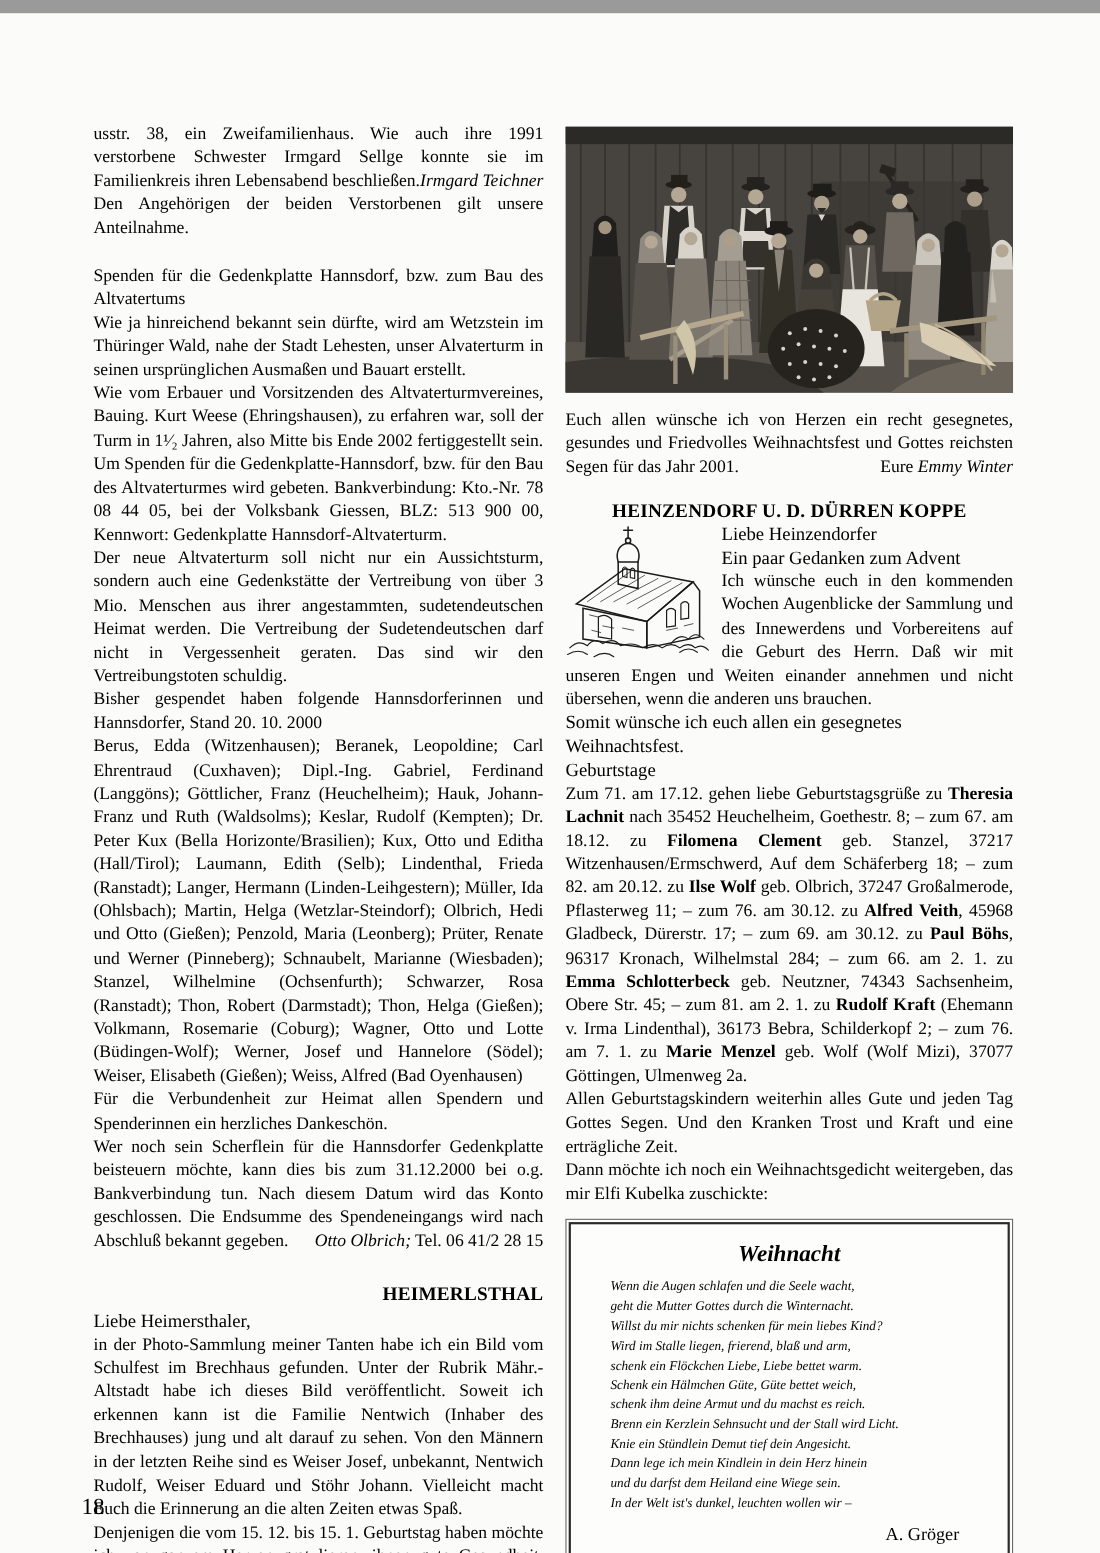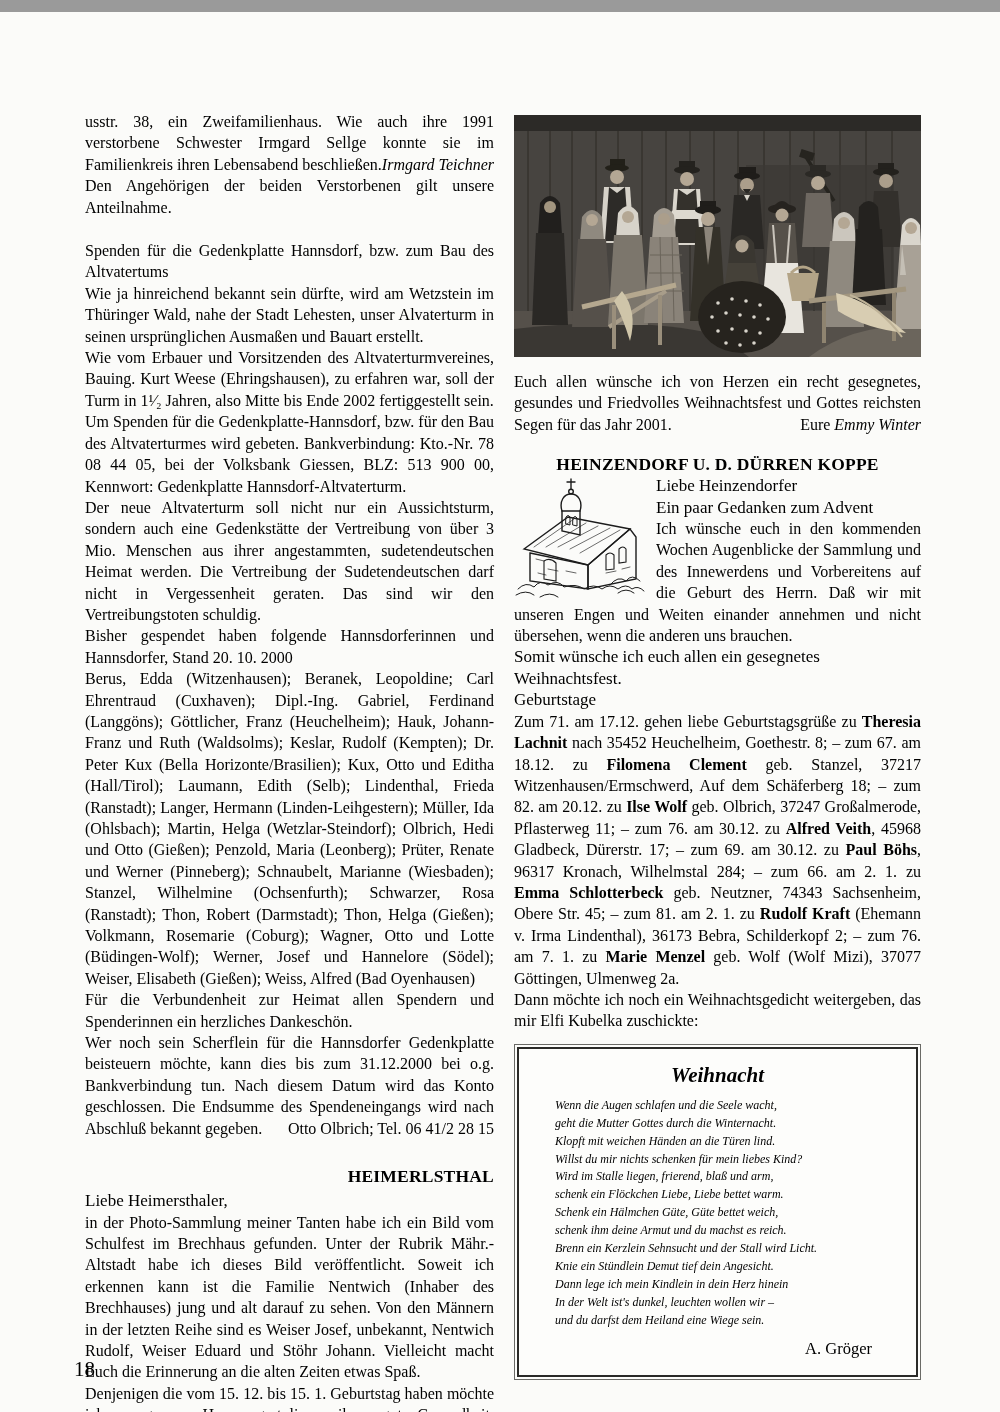--- a/index.html
+++ b/index.html
@@ -55,21 +55,21 @@
     <p class="para">Den Angehörigen der beiden Verstorbenen gilt unsere Anteilnahme.</p>
 
     <p class="para mt22">Spenden für die Gedenkplatte Hannsdorf, bzw. zum Bau des Altvatertums</p>
     <p class="para">Wie ja hinreichend bekannt sein dürfte, wird am Wetzstein im Thüringer Wald, nahe der Stadt Lehesten, unser Alvaterturm in seinen ursprünglichen Ausmaßen und Bauart erstellt.</p>
     <p class="para">Wie vom Erbauer und Vorsitzenden des Altvaterturmvereines, Bauing. Kurt Weese (Ehringshausen), zu erfahren war, soll der Turm in 1¹⁄₂ Jahren, also Mitte bis Ende 2002 fertiggestellt sein.</p>
     <p class="para">Um Spenden für die Gedenkplatte-Hannsdorf, bzw. für den Bau des Altvaterturmes wird gebeten. Bankverbindung: Kto.-Nr. 78 08 44 05, bei der Volksbank Giessen, BLZ: 513 900 00, Kennwort: Gedenkplatte Hannsdorf-Altvaterturm.</p>
     <p class="para">Der neue Altvaterturm soll nicht nur ein Aussichtsturm, sondern auch eine Gedenkstätte der Vertreibung von über 3 Mio. Menschen aus ihrer angestammten, sudetendeutschen Heimat werden. Die Vertreibung der Sudetendeutschen darf nicht in Vergessenheit geraten. Das sind wir den Vertreibungstoten schuldig.</p>
     <p class="para">Bisher gespendet haben folgende Hannsdorferinnen und Hannsdorfer, Stand 20. 10. 2000</p>
     <p class="para">Berus, Edda (Witzenhausen); Beranek, Leopoldine; Carl Ehrentraud (Cuxhaven); Dipl.-Ing. Gabriel, Ferdinand (Langgöns); Göttlicher, Franz (Heuchelheim); Hauk, Johann-Franz und Ruth (Waldsolms); Keslar, Rudolf (Kempten); Dr. Peter Kux (Bella Horizonte/Brasilien); Kux, Otto und Editha (Hall/Tirol); Laumann, Edith (Selb); Lindenthal, Frieda (Ranstadt); Langer, Hermann (Linden-Leihgestern); Müller, Ida (Ohlsbach); Martin, Helga (Wetzlar-Steindorf); Olbrich, Hedi und Otto (Gießen); Penzold, Maria (Leonberg); Prüter, Renate und Werner (Pinneberg); Schnaubelt, Marianne (Wiesbaden); Stanzel, Wilhelmine (Ochsenfurth); Schwarzer, Rosa (Ranstadt); Thon, Robert (Darmstadt); Thon, Helga (Gießen); Volkmann, Rosemarie (Coburg); Wagner, Otto und Lotte (Büdingen-Wolf); Werner, Josef und Hannelore (Södel); Weiser, Elisabeth (Gießen); Weiss, Alfred (Bad Oyenhausen)</p>
     <p class="para">Für die Verbundenheit zur Heimat allen Spendern und Spenderinnen ein herzliches Dankeschön.</p>
-    <p class="para"><span>Wer noch sein Scherflein für die Hannsdorfer Gedenkplatte beisteuern möchte, kann dies bis zum 31.12.2000 bei o.g. Bankverbindung tun. Nach diesem Datum wird das Konto geschlossen. Die Endsumme des Spendeneingangs wird nach Abschluß bekannt gegeben.</span><span class="sig"><span style="">Otto Olbrich;</span><span> Tel. 06 41/2 28 15</span></span></p>
+    <p class="para"><span>Wer noch sein Scherflein für die Hannsdorfer Gedenkplatte beisteuern möchte, kann dies bis zum 31.12.2000 bei o.g. Bankverbindung tun. Nach diesem Datum wird das Konto geschlossen. Die Endsumme des Spendeneingangs wird nach Abschluß bekannt gegeben.</span><span class="sig"><span style="font-style: italic;">Otto Olbrich;</span><span> Tel. 06 41/2 28 15</span></span></p>
 
     <h2 class="heading mt26 mb3">HEIMERLSTHAL</h2>
     <p class="line">Liebe Heimersthaler,</p>
     <p class="para">in der Photo-Sammlung meiner Tanten habe ich ein Bild vom Schulfest im Brechhaus gefunden. Unter der Rubrik Mähr.-Altstadt habe ich dieses Bild veröffentlicht. Soweit ich erkennen kann ist die Familie Nentwich (Inhaber des Brechhauses) jung und alt darauf zu sehen. Von den Männern in der letzten Reihe sind es Weiser Josef, unbekannt, Nentwich Rudolf, Weiser Eduard und Stöhr Johann. Vielleicht macht Euch die Erinnerung an die alten Zeiten etwas Spaß.</p>
     <p class="para">Denjenigen die vom 15. 12. bis 15. 1. Geburtstag haben möchte ich von ganzem Herzen gratulieren, ihnen gute Gesundheit, Frieden und Freude wünschen. Dasselbe gilt auch für die uns nicht Bekannten.</p>
 
   </div>
 
   <div class="col-right">
 
@@ -242,39 +242,39 @@
         <path d="M22,82 l8,2 M34,92 l10,2 M52,94 l10,2 M24,96 l8,2 M92,96 l10,-2 M108,92 l8,-2" stroke-width="0.8" opacity="0.85"></path>
       </svg>
       <p class="line">Liebe Heinzendorfer</p>
       <p class="line">Ein paar Gedanken zum Advent</p>
       <p class="para">Ich wünsche euch in den kommenden Wochen Augenblicke der Sammlung und des Innewerdens und Vorbereitens auf die Geburt des Herrn. Daß wir mit unseren Engen und Weiten einander annehmen und nicht übersehen, wenn die anderen uns brauchen.</p>
     </div>
 
     <p class="line clear-l">Somit wünsche ich euch allen ein gesegnetes Weihnachtsfest.</p>
     <p class="line">Geburtstage</p>
     <p class="para"><span>Zum 71. am 17.12. gehen liebe Geburtstagsgrüße zu </span><span style="font-weight: bold;">Theresia Lachnit</span><span> nach 35452 Heuchelheim, Goethestr. 8; – zum 67. am 18.12. zu </span><span style="font-weight: bold;">Filomena Clement</span><span> geb. Stanzel, 37217 Witzenhausen/Ermschwerd, Auf dem Schäferberg 18; – zum 82. am 20.12. zu </span><span style="font-weight: bold;">Ilse Wolf</span><span> geb. Olbrich, 37247 Großalmerode, Pflasterweg 11; – zum 76. am 30.12. zu </span><span style="font-weight: bold;">Alfred Veith</span><span>, 45968 Gladbeck, Dürerstr. 17; – zum 69. am 30.12. zu </span><span style="font-weight: bold;">Paul Böhs</span><span>, 96317 Kronach, Wilhelmstal 284; – zum 66. am 2. 1. zu </span><span style="font-weight: bold;">Emma Schlotterbeck</span><span> geb. Neutzner, 74343 Sachsenheim, Obere Str. 45; – zum 81. am 2. 1. zu </span><span style="font-weight: bold;">Rudolf Kraft</span><span> (Ehemann v. Irma Lindenthal), 36173 Bebra, Schilderkopf 2; – zum 76. am 7. 1. zu </span><span style="font-weight: bold;">Marie Menzel</span><span> geb. Wolf (Wolf Mizi), 37077 Göttingen, Ulmenweg 2a.</span></p>
+    <p class="para">Allen Geburtstagskindern weiterhin alles Gute und jeden Tag Gottes Segen. Und den Kranken Trost und Kraft und eine erträgliche Zeit.</p>
     <p class="para">Dann möchte ich noch ein Weihnachtsgedicht weitergeben, das mir Elfi Kubelka zuschickte:</p>
 
     <div class="poem-box-outer">
       <div class="poem-box">
         <div class="poem-title">Weihnacht</div>
         <div>
             <div class="poem-line">Wenn die Augen schlafen und die Seele wacht,</div>
             <div class="poem-line">geht die Mutter Gottes durch die Winternacht.</div>
-            <div class="poem-line">Klopft mit weichen Händen an die Türen lind.</div>
             <div class="poem-line">Willst du mir nichts schenken für mein liebes Kind?</div>
             <div class="poem-line">Wird im Stalle liegen, frierend, blaß und arm,</div>
             <div class="poem-line">schenk ein Flöckchen Liebe, Liebe bettet warm.</div>
             <div class="poem-line">Schenk ein Hälmchen Güte, Güte bettet weich,</div>
             <div class="poem-line">schenk ihm deine Armut und du machst es reich.</div>
             <div class="poem-line">Brenn ein Kerzlein Sehnsucht und der Stall wird Licht.</div>
             <div class="poem-line">Knie ein Stündlein Demut tief dein Angesicht.</div>
             <div class="poem-line">Dann lege ich mein Kindlein in dein Herz hinein</div>
+            <div class="poem-line">und du darfst dem Heiland eine Wiege sein.</div>
             <div class="poem-line">In der Welt ist's dunkel, leuchten wollen wir –</div>
-            <div class="poem-line">und du darfst dem Heiland eine Wiege sein.</div>
           </div>
         <div class="poem-author">A. Gröger</div>
       </div>
     </div>
 
   </div>
 
   <div class="pageno">18</div>
 </div>
 

